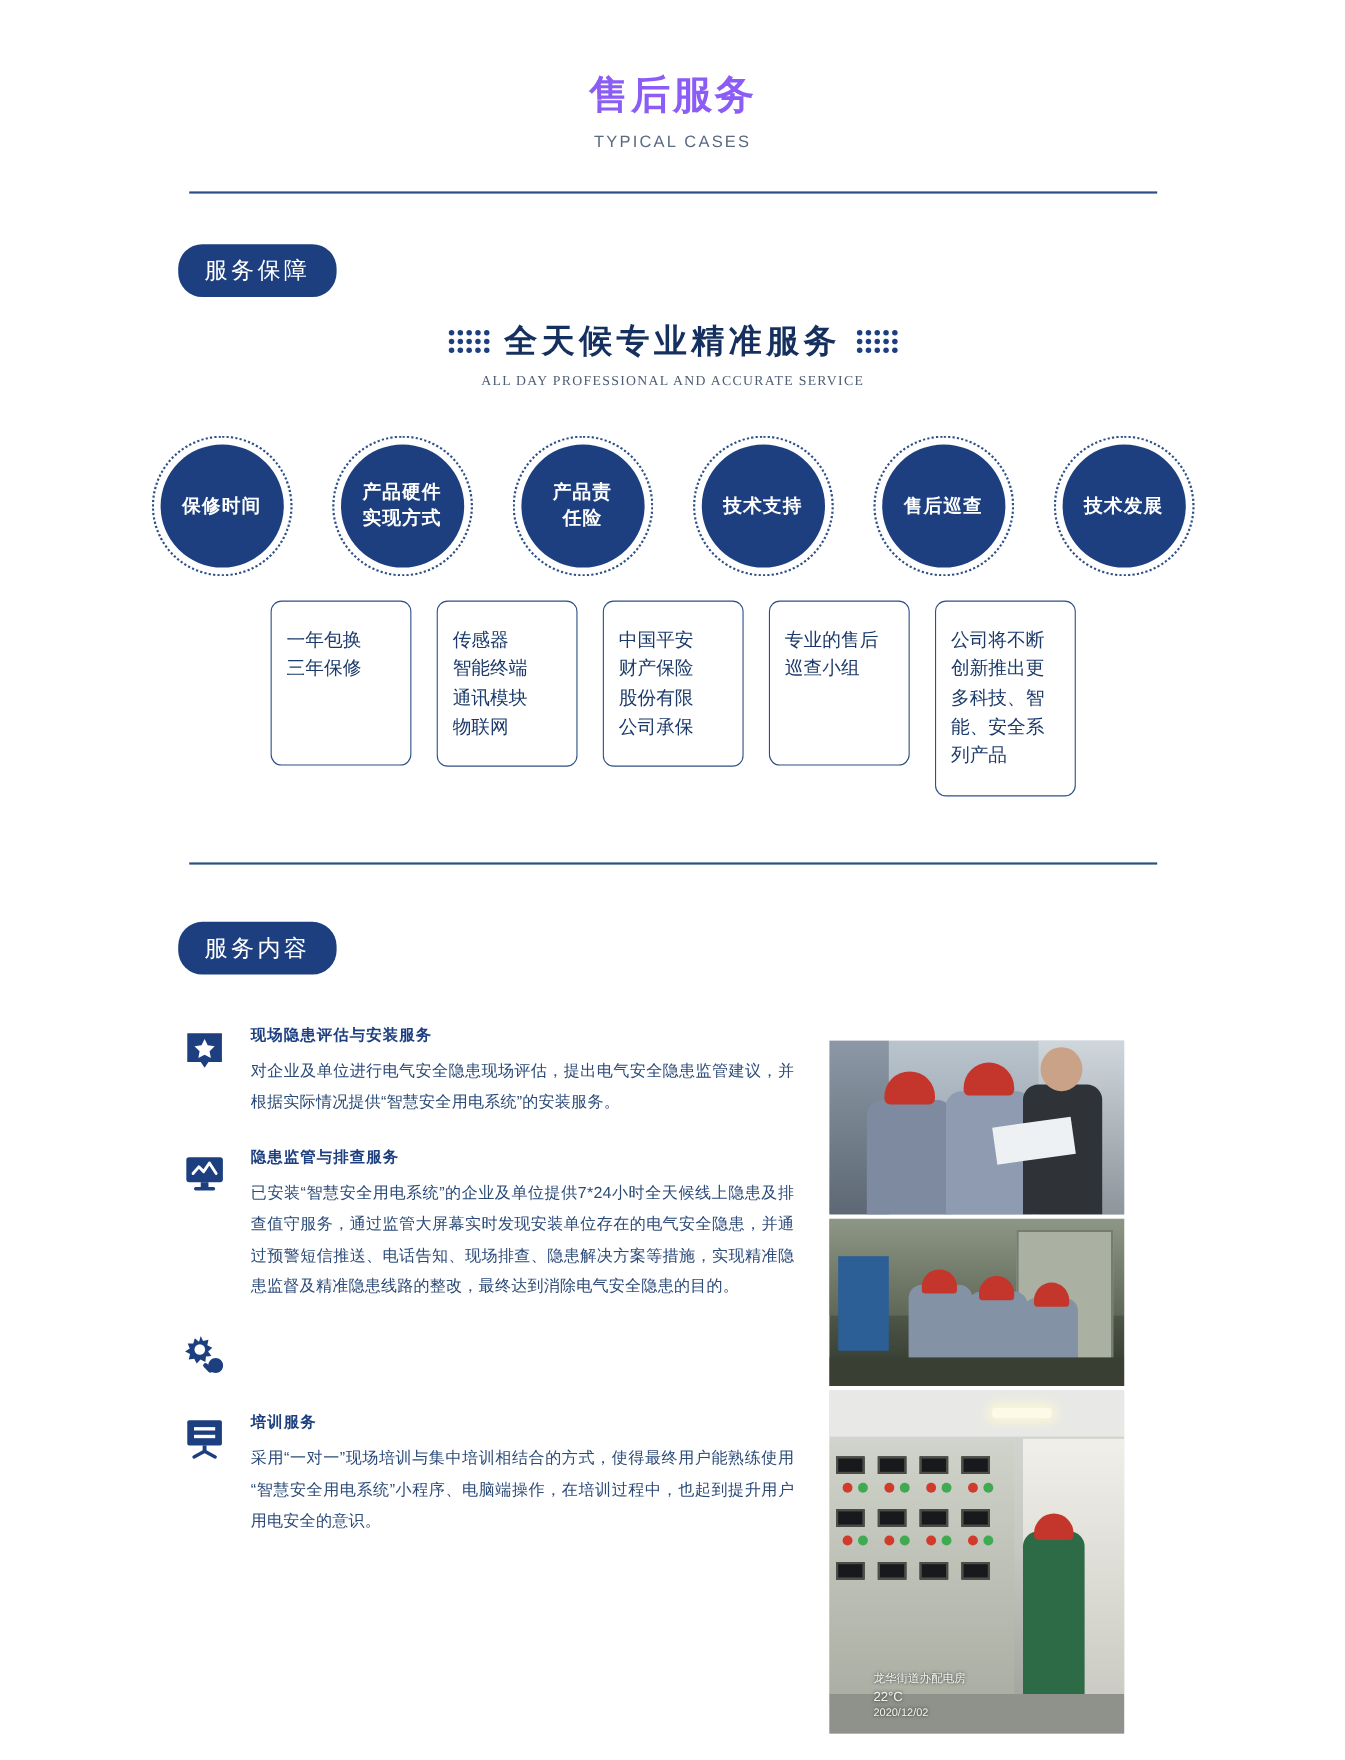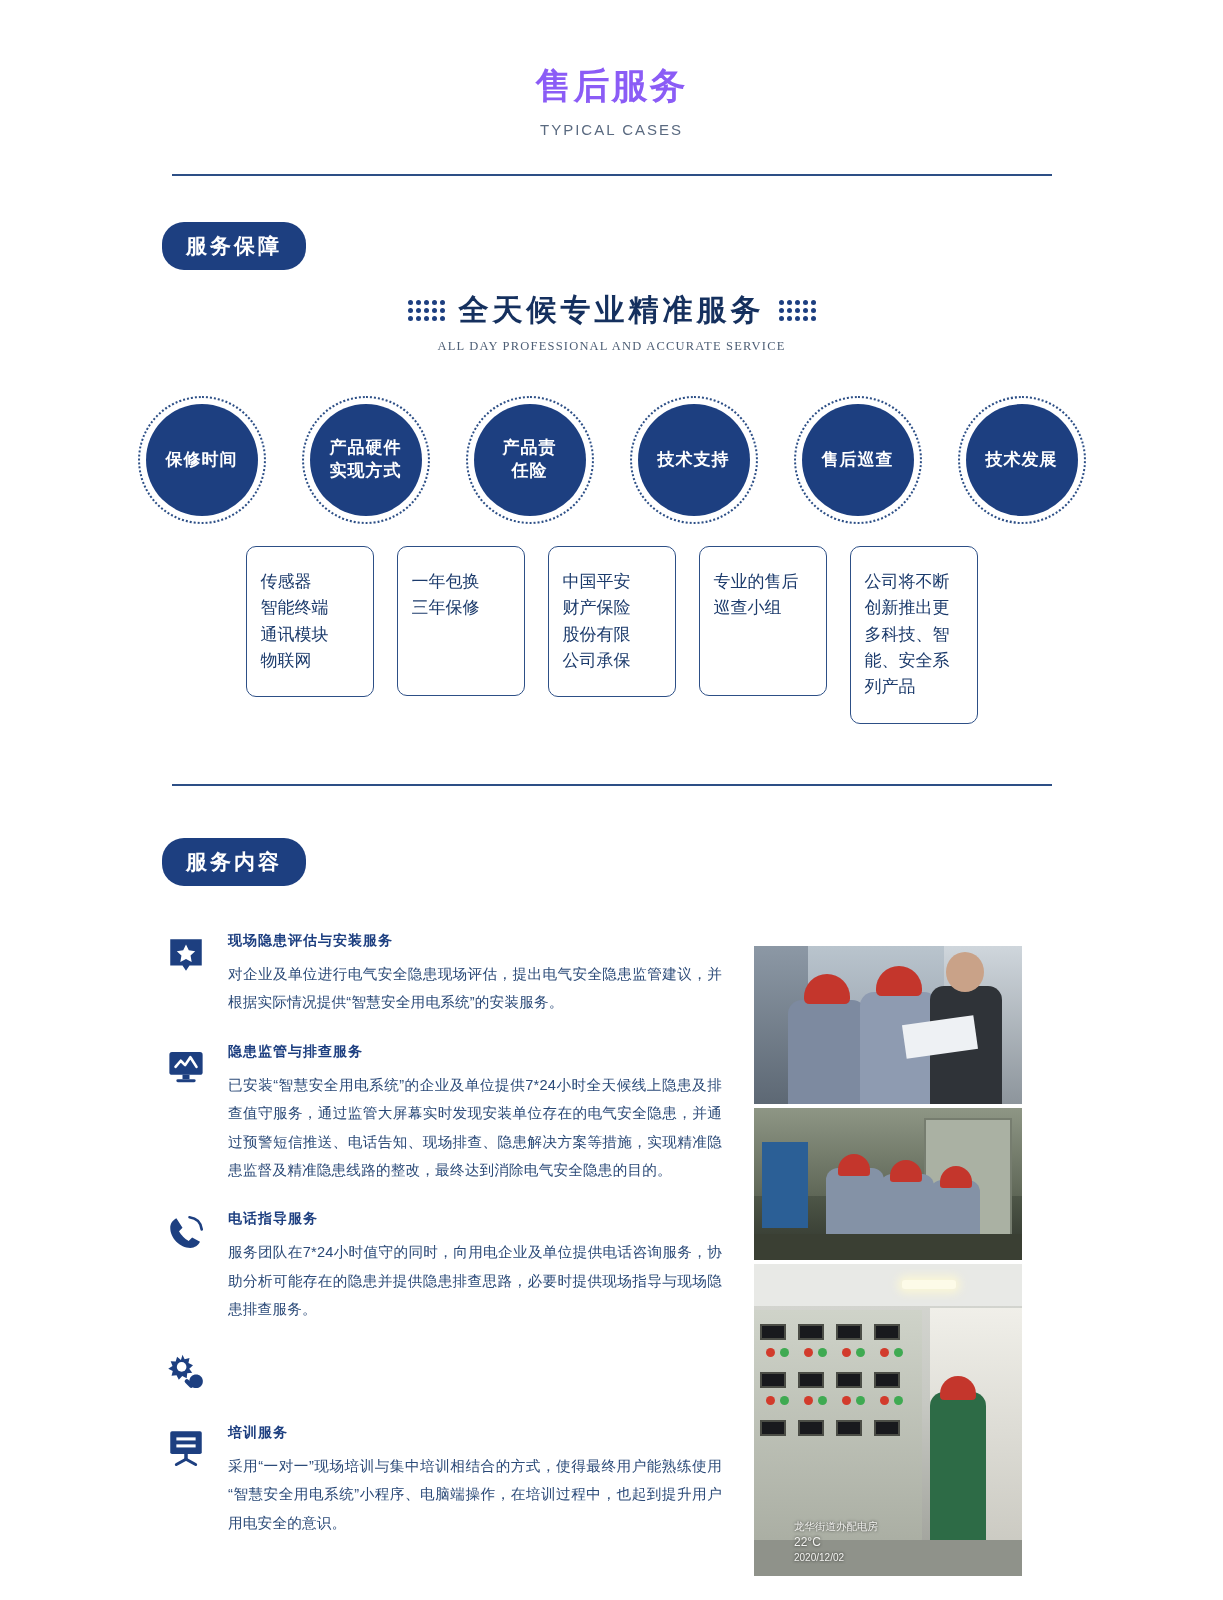--- a/index.html
+++ b/index.html
@@ -32,21 +32,21 @@
     margin: 36px auto 0 auto;
     width: 880px;
   }
 
   
   .section-pill {
     display: inline-block;
     background: #1d3f80;
     color: #fff;
     font-size: 21px;
-    font-weight: bold;
+    font-weight: normal;
     letter-spacing: 3px;
     padding: 10px 24px;
     border-radius: 22px;
     margin-left: 162px;
   }
 
   
   .guarantee { margin-top: 46px; }
   .banner { text-align: center; margin-top: 20px; position: relative; font-family: Liberation Serif, serif; }
   .banner-row {
@@ -290,22 +290,22 @@
     </div>
     <div class="circle-wrap">
       <div class="circle">售后巡查</div>
     </div>
     <div class="circle-wrap">
       <div class="circle">技术发展</div>
     </div>
   </div>
 
   <div class="boxes">
+    <div class="box">一年包换<br>三年保修</div>
     <div class="box">传感器<br>智能终端<br>通讯模块<br>物联网</div>
-    <div class="box">一年包换<br>三年保修</div>
     <div class="box">中国平安<br>财产保险<br>股份有限<br>公司承保</div>
     <div class="box">专业的售后<br>巡查小组</div>
     <div class="box">公司将不断<br>创新推出更<br>多科技、智<br>能、安全系<br>列产品</div>
   </div>
 </div>
 
 <div class="divider" style="margin-top:60px;"></div>
 
 <div class="content-section">
   <div class="section-pill">服务内容</div>
@@ -334,32 +334,20 @@
             <rect x="20" y="34" width="8" height="5" fill="#1d3f80"></rect>
             <rect x="13" y="39" width="22" height="3.5" rx="1.7" fill="#1d3f80"></rect>
           </svg>
         </div>
         <div class="item-body">
           <div class="item-title">隐患监管与排查服务</div>
           <div class="item-text">已安装“智慧安全用电系统”的企业及单位提供7*24小时全天候线上隐患及排查值守服务，通过监管大屏幕实时发现安装单位存在的电气安全隐患，并通过预警短信推送、电话告知、现场排查、隐患解决方案等措施，实现精准隐患监督及精准隐患线路的整改，最终达到消除电气安全隐患的目的。</div>
         </div>
       </div>
 
-      <div class="item">
-        <div class="item-icon">
-          <svg viewBox="0 0 48 48" fill="none">
-            <path d="M13 7c-4 2-7 6-7 11 0 12 11 23 23 23 5 0 9-3 11-7l-9-5-4 4c-4-2-9-7-11-11l4-4-7-11z" fill="#1d3f80"></path>
-            <path d="M28 6c8 1 13 6 14 14" stroke="#1d3f80" stroke-width="3" fill="none" stroke-linecap="round"></path>
-          </svg>
-        </div>
-        <div class="item-body">
-          <div class="item-title">电话指导服务</div>
-          <div class="item-text">服务团队在7*24小时值守的同时，向用电企业及单位提供电话咨询服务，协助分析可能存在的隐患并提供隐患排查思路，必要时提供现场指导与现场隐患排查服务。</div>
-        </div>
-      </div>
 
       <div class="item">
         <div class="item-icon">
           <svg viewBox="0 0 48 48" fill="none">
             <path d="M20 3l2.4 5.2 5.6-1.3-1.2 5.7 5.2 2.5-4.3 3.9 3.4 4.7-5.7.6-.6 5.7-5.1-2.6-3.9 4.2-2.6-5.1-5.7.7 1.4-5.6L3.7 19l4.9-3-2.1-5.4 5.7.2 1.6-5.5 4.4 3.7z" fill="#1d3f80"></path>
             <circle cx="19" cy="17" r="5.5" fill="#ffffff"></circle>
             <path d="M30 28c3-3 8-3 11 0s3 8 0 11-8 3-11 0-3-8 0-11z" fill="#1d3f80"></path>
             <rect x="25" y="30" width="12" height="5" rx="2.4" transform="rotate(45 25 30)" fill="#1d3f80"></rect>
           </svg>
         </div>

